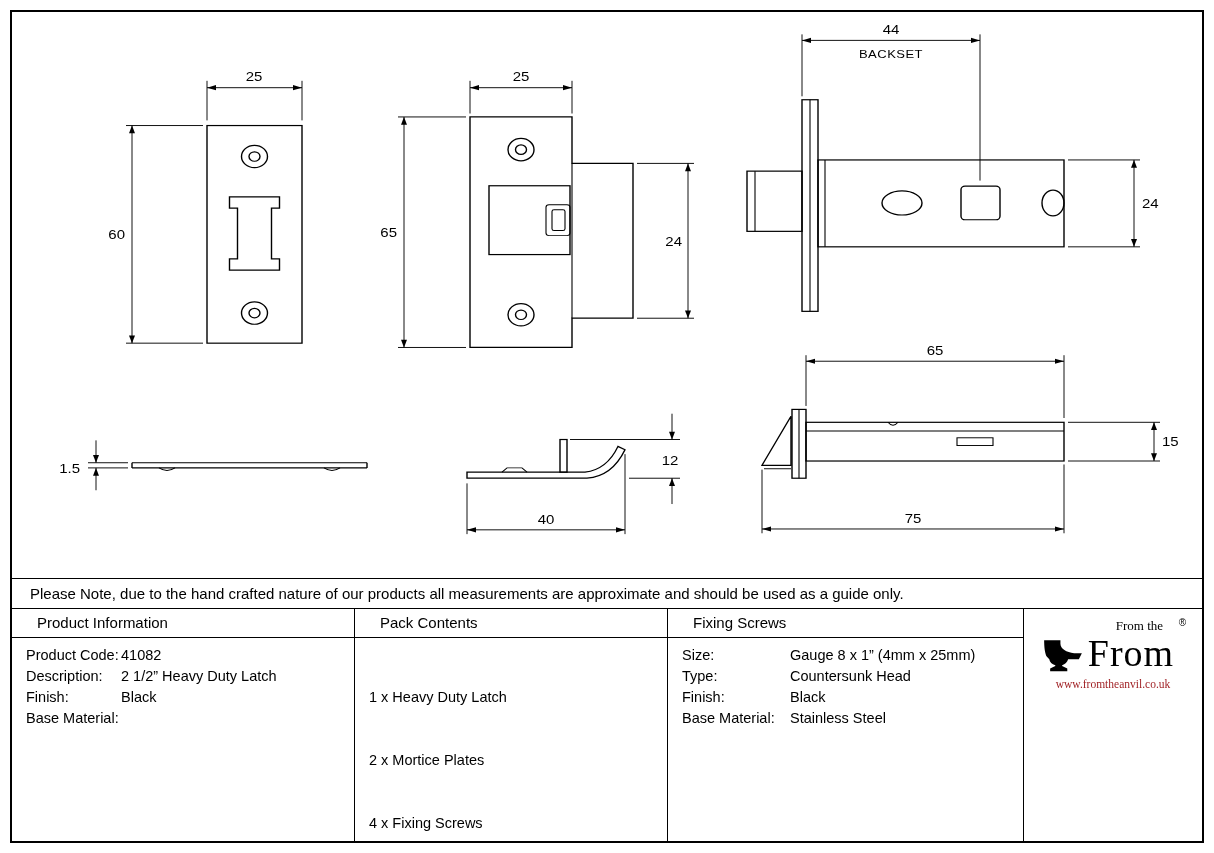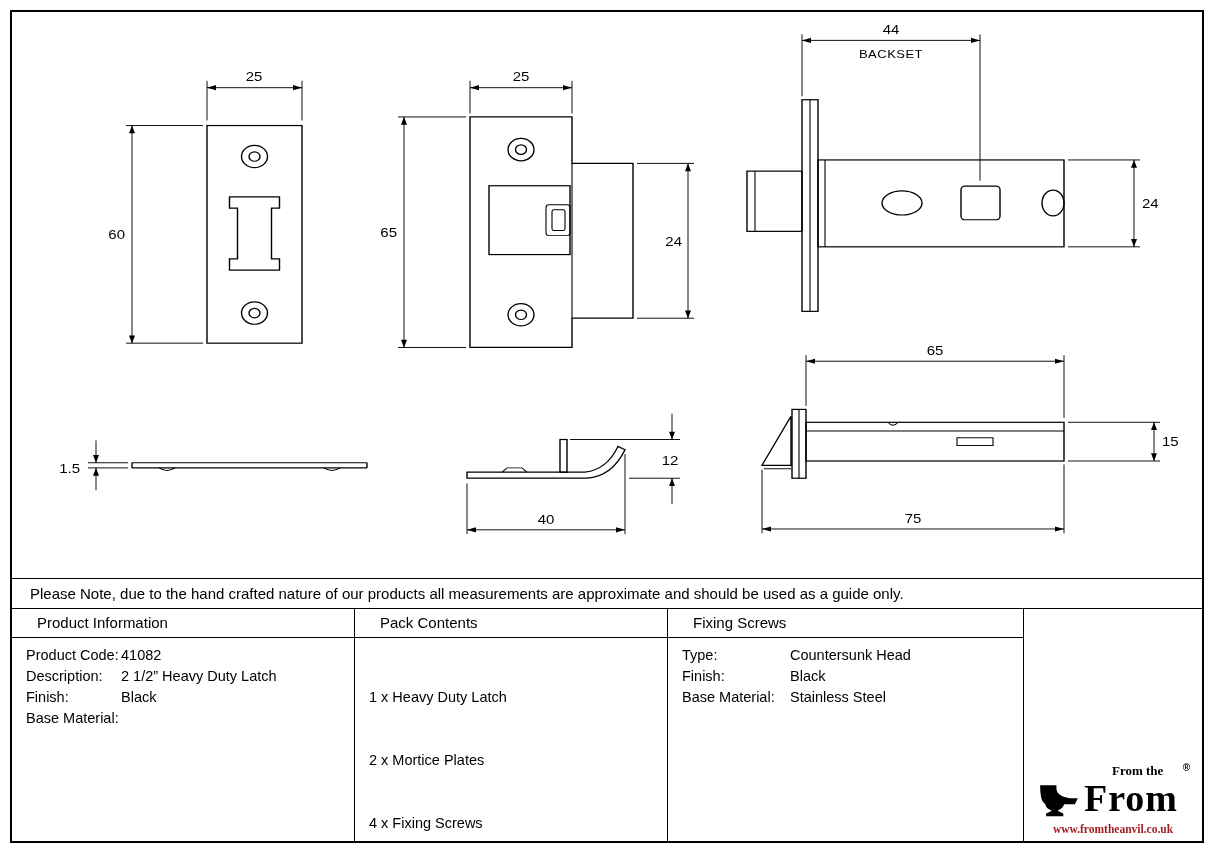--- a/index.html
+++ b/index.html
@@ -28,21 +28,21 @@
     border-bottom:1.5px solid #000; padding:5px 25px; font-size:15px;
   }
   .col-border { border-right:1.5px solid #000; }
   .tb { padding:7px 14px; font-size:14.5px; }
   .kv { display:flex; line-height:21px; }
   .kv .k { flex:0 0 95px; }
   .fix .kv .k { flex:0 0 108px; }
   .list-line { line-height:21px;margin-top:42px; }
   .logo-cell {
     grid-column:4; grid-row:1 / span 2; padding:10px 8px 6px 8px;
-    display:flex; flex-direction:column; align-items:center; justify-content:flex-end;font-weight:bold;
+    display:flex; flex-direction:column; align-items:center; justify-content:flex-start;
   }
   .logo-row { display:flex; align-items:flex-end; position:relative; padding-right:10px; }
   .anvil-mark { width:42px; height:36px; margin-right:4px; }
   .logo-text { display:flex; flex-direction:column; line-height:1; }
   .from-the { font-family:"Liberation Serif",serif; font-size:13px; padding-left:28px; margin-bottom:2px; }
   .anvil-name { font-family:"Liberation Serif",serif; font-size:38px; letter-spacing:1px; }
   .reg { position:absolute; right:-2px; top:-2px; font-size:10px; }
   .logo-url { font-family:"Liberation Serif",serif; font-size:11.5px; margin-top:6px; color:#9e1b1f; }
 </style>
 </head>
@@ -250,20 +250,24 @@
     </div>
 
     <div class="tb col-border">
       <div class="list-line">1 x Heavy Duty Latch</div>
       <div class="list-line">2 x Mortice Plates</div>
       <div class="list-line">4 x Fixing Screws</div>
     </div>
 
     <div class="tb col-border fix">
       <div class="kv">
+        <span class="k">Size:</span>
+        <span class="v">Gauge 8 x 1” (4mm x 25mm)</span>
+      </div>
+      <div class="kv">
         <span class="k">Type:</span>
         <span class="v">Countersunk Head</span>
       </div>
       <div class="kv">
         <span class="k">Finish:</span>
         <span class="v">Black</span>
       </div>
       <div class="kv">
         <span class="k">Base Material:</span>
         <span class="v">Stainless Steel</span>

